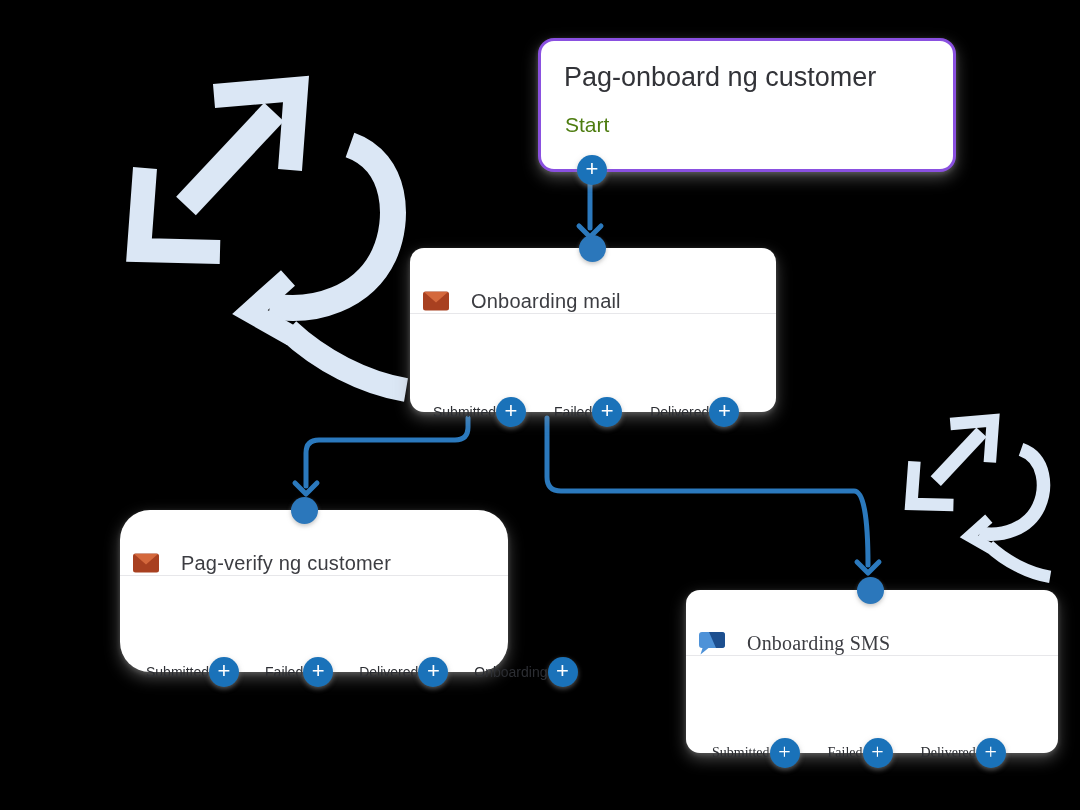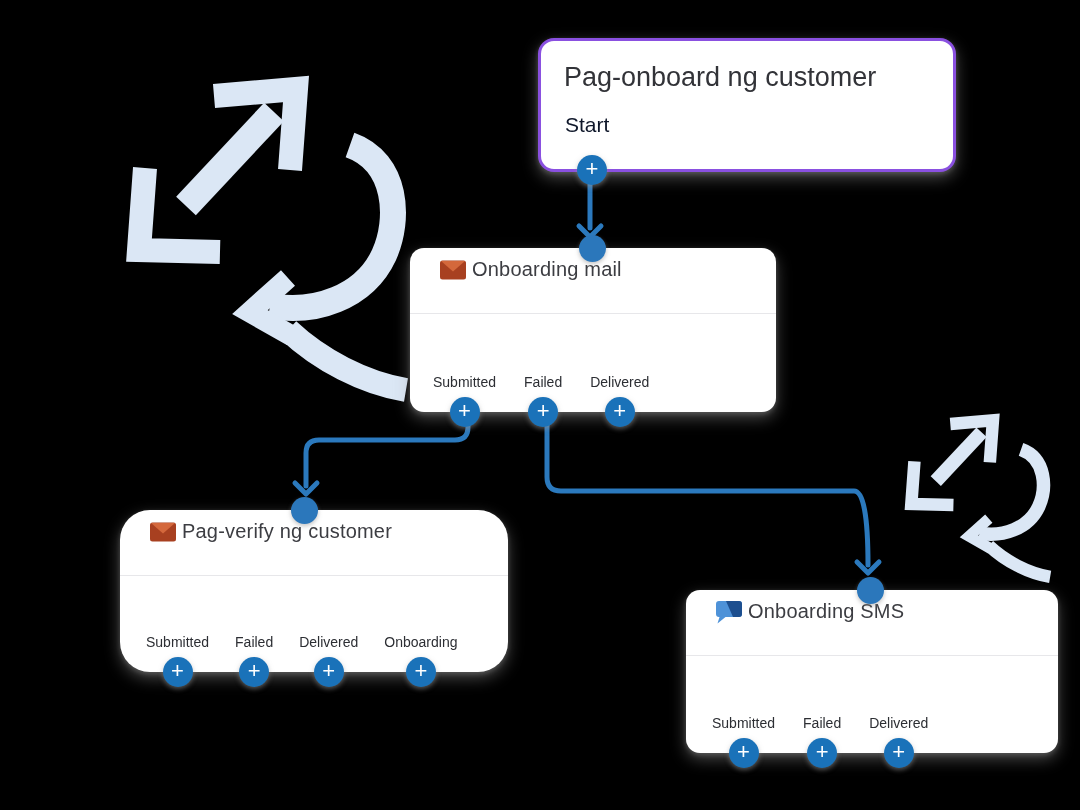--- a/index.html
+++ b/index.html
@@ -9,52 +9,52 @@
   }
   svg.layer{position:absolute;left:0;top:0;width:1080px;height:810px;}
   .decor-layer{z-index:1;}
   .connector-layer{z-index:2;}
   
   .node{
     position:absolute;background:#ffffff;border-radius:14px;z-index:3;
     box-shadow:0 6px 16px rgba(160,160,160,.45),0 2px 5px rgba(120,120,120,.4);
   }
   .node-header{
-    height:55px;padding:10px 23px 0 30px;display:flex;align-items:flex-start;gap:6px;
+    height:55px;padding:10px 23px 0 13px;display:flex;align-items:flex-end;gap:22px;
   }
   .node-title{
     font-size:20px;font-weight:500;color:#3c3d42;letter-spacing:.2px;white-space:nowrap;
   }
   .node-divider{border-top:1px solid #e7e7ea;margin:0;}
   .outputs{position:absolute;bottom:-15px;display:flex;align-items:flex-end;}
-  .output{display:flex;flex-direction:column;align-items:center;gap:7px;}
+  .output{display:flex;flex-direction:row;align-items:center;}
   .out-label{font-size:14px;color:#2c2e33;white-space:nowrap;}
   .plus{
     width:30px;height:30px;border-radius:50%;background:#1a72b9;color:#ffffff;
     display:flex;align-items:center;justify-content:center;cursor:pointer;
     box-shadow:0 2px 5px rgba(150,150,150,.55);
   }
   .plus span{font-size:22px;line-height:1;font-weight:400;margin-top:-2px;}
   
   .start-node{
     left:490px;top:38px;width:412px;height:128px;border:3px solid #8a50e0;border-radius:16px;
   }
   .start-title{
     margin:21px 0 0 23px;font-size:27px;font-weight:500;color:#323338;white-space:nowrap;
   }
   .start-subtitle{
-    margin:20px 0 0 24px;font-size:21px;font-weight:500;color:#0f172a;
+    margin:20px 0 0 24px;font-size:21px;font-weight:500;color:#4d7c0f;
   }
   .start-plus{position:absolute;left:36px;bottom:-16px;}
   
   .mail-node{left:362px;top:248px;width:366px;height:164px;}
   .mail-node .outputs{left:23px;gap:28px;}
   .verify-node{left:72px;top:510px;width:388px;height:162px;border-radius:30px;}
   .verify-node .outputs{left:26px;gap:26px;}
-  .sms-node{left:638px;top:590px;width:372px;height:163px;}
+  .sms-node{left:638px;top:590px;width:372px;height:163px;font-family:Liberation Serif, serif;}
   .sms-node .outputs{left:26px;gap:28px;}
   
   .port{
     position:absolute;width:27px;height:27px;border-radius:50%;background:#2b77bb;z-index:4;
     box-shadow:0 2px 4px rgba(140,140,140,.5);
   }
   .icon-box{width:26px;height:24px;display:flex;align-items:center;flex:0 0 auto;}
 </style>
 </head>
 <body>

